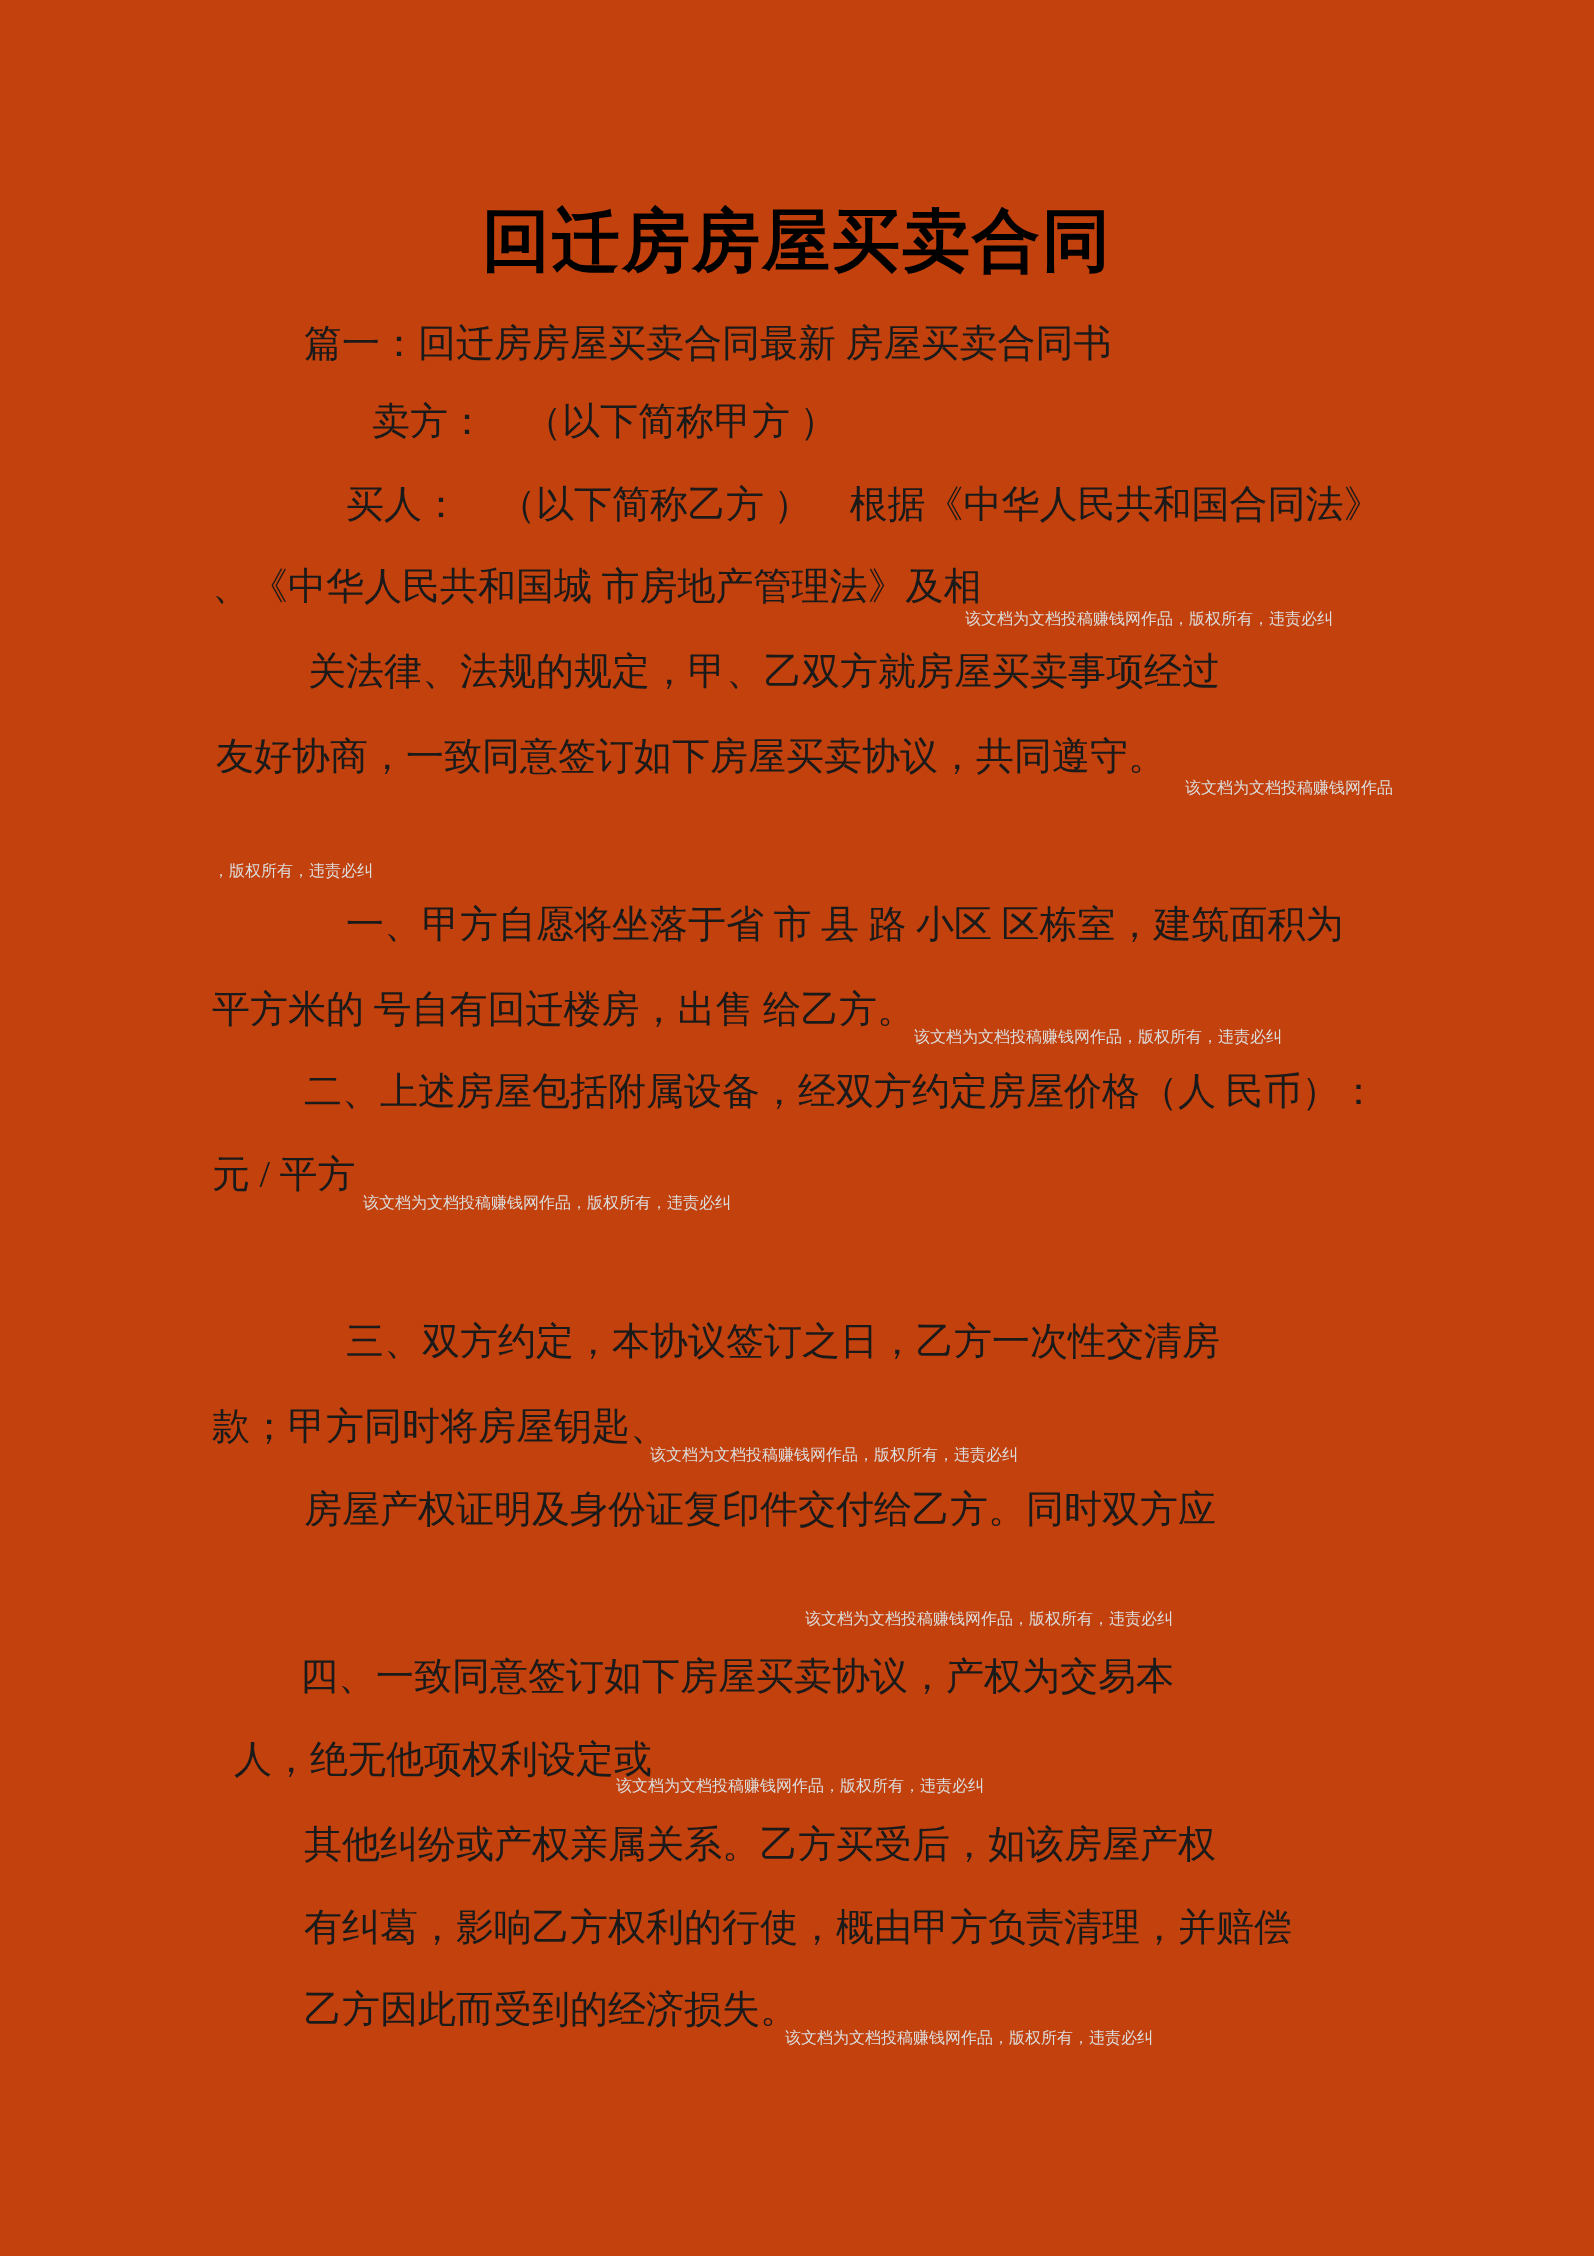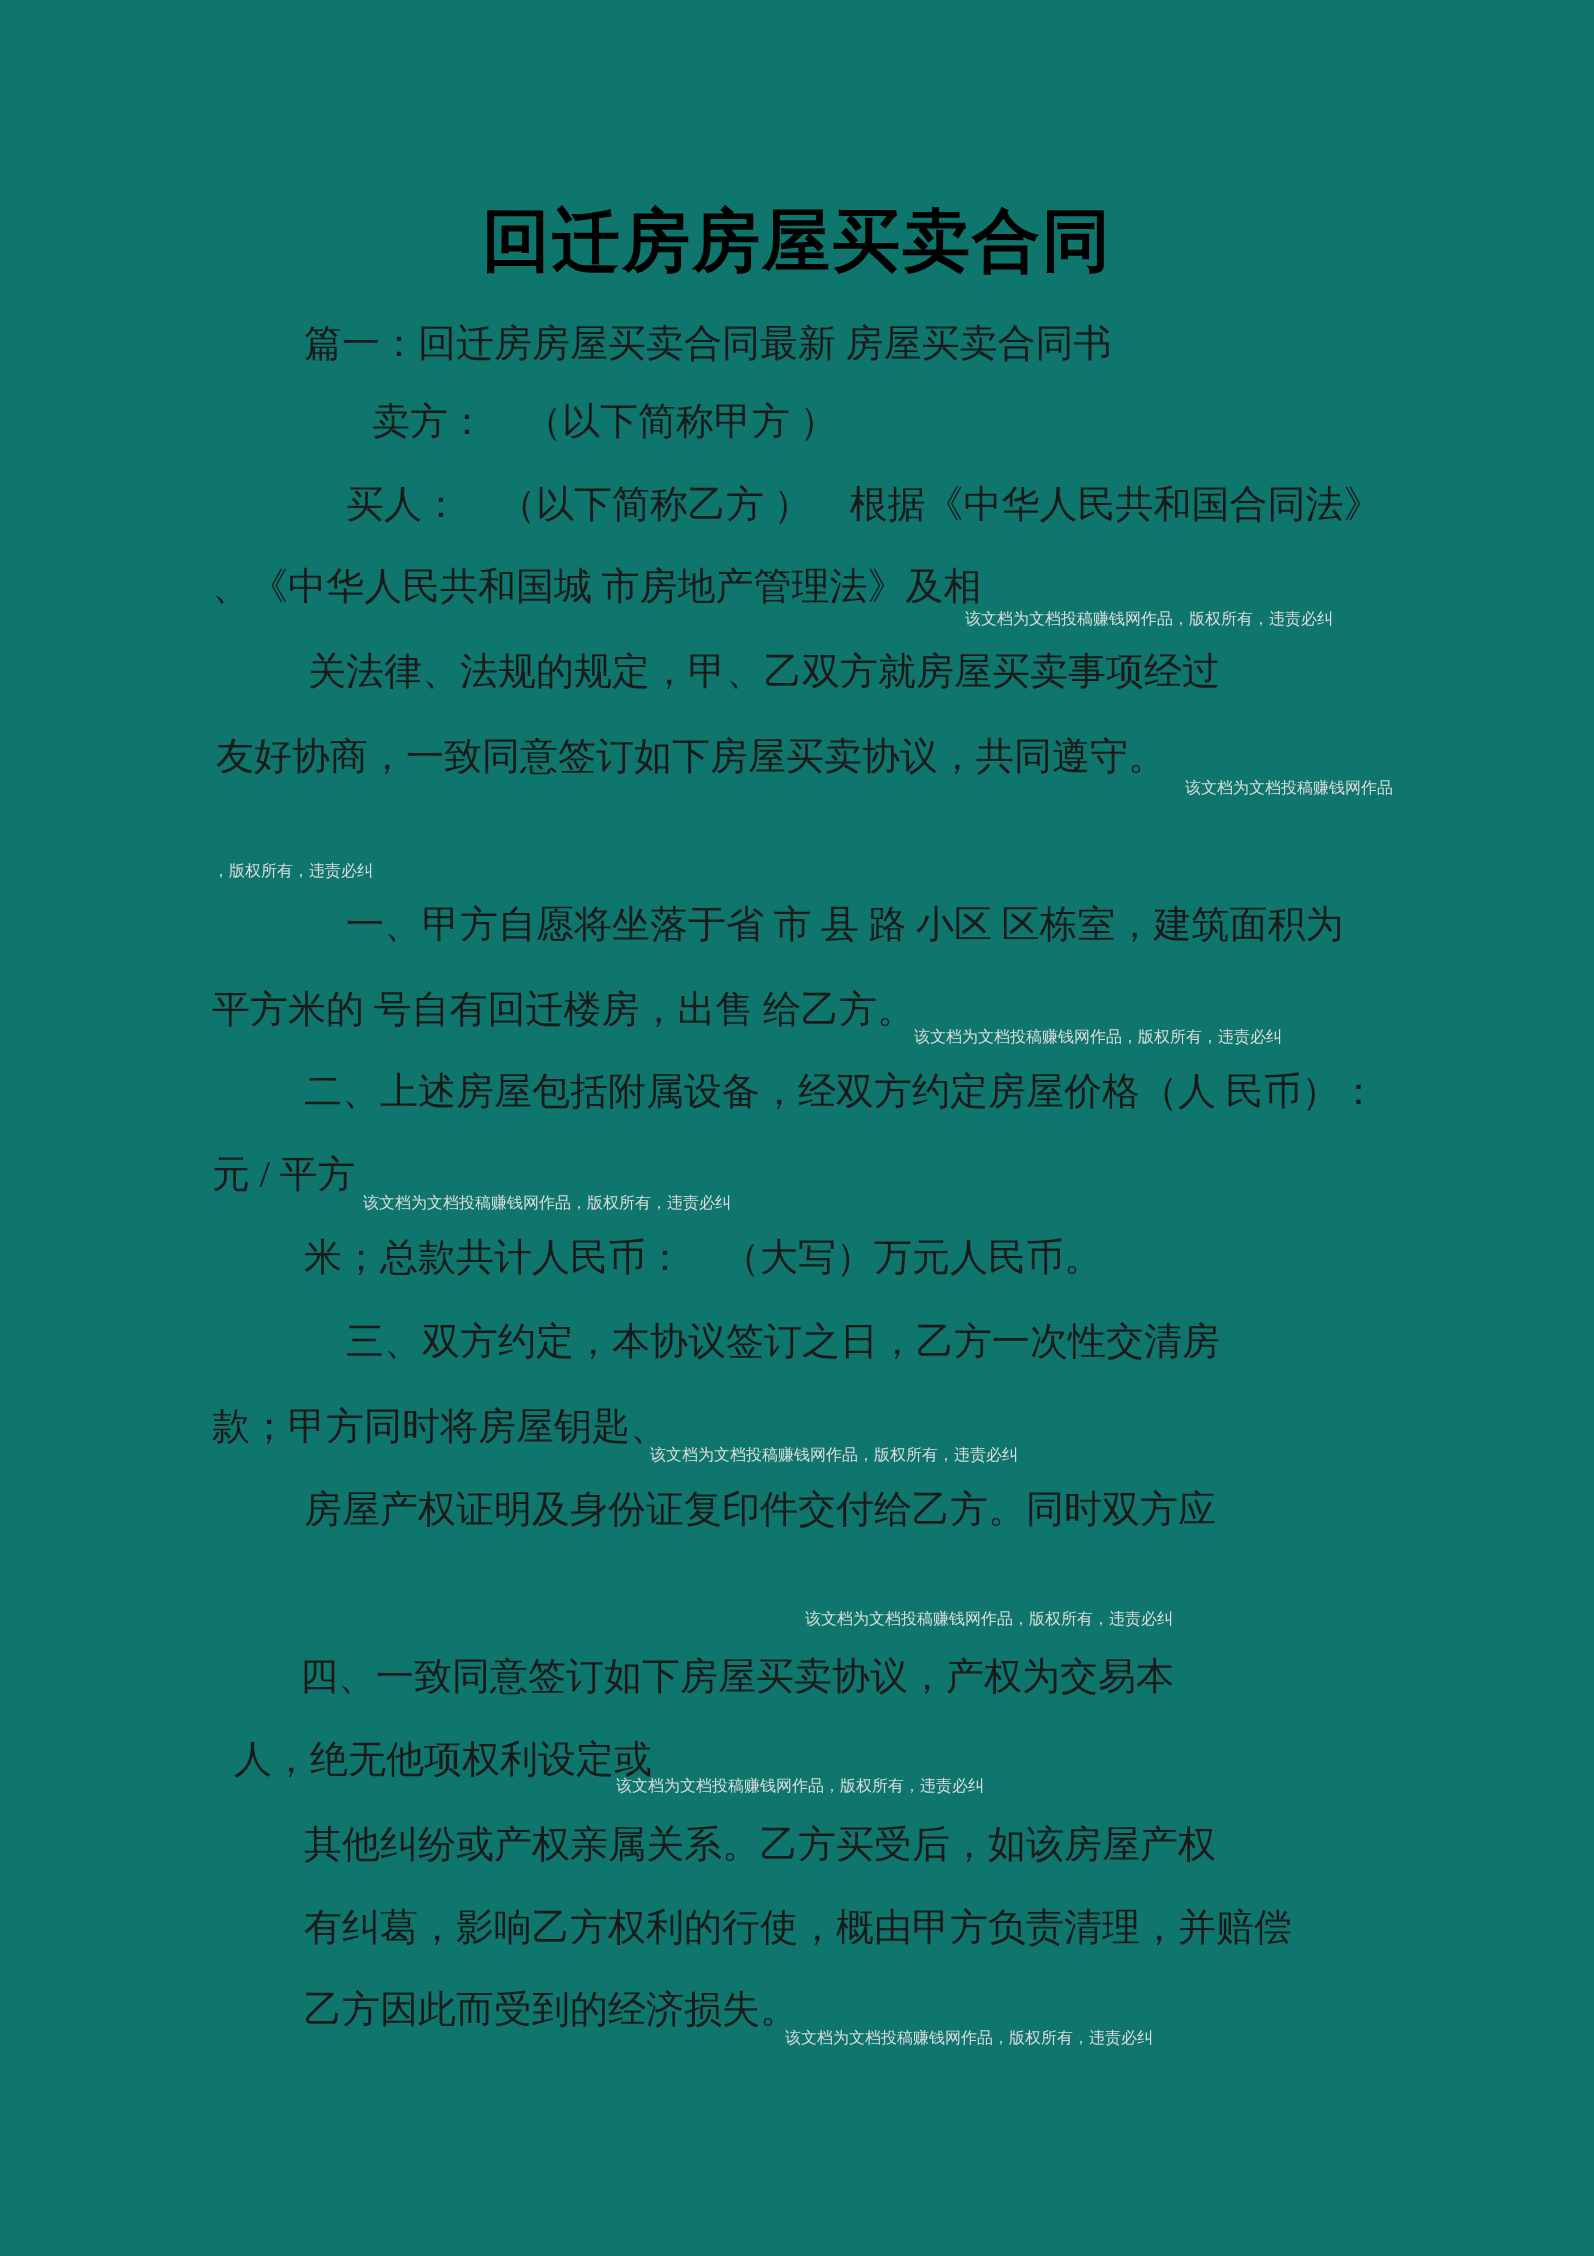--- a/index.html
+++ b/index.html
@@ -4,21 +4,21 @@
 <style>
   html, body {
     margin: 0;
     padding: 0;
     background: #ffffff;
   }
   .page {
     position: relative;
     width: 1594px;
     height: 2256px;
-    background: #0f766e;
+    background: #c2410c;
     overflow: hidden;
     font-family: "Liberation Serif", "DejaVu Serif", serif;
   }
   .doc-title {
     position: absolute;
     top: 196px;
     left: 0;
     width: 100%;
     text-align: center;
     font-family: "Liberation Sans", "DejaVu Sans", sans-serif;
@@ -85,21 +85,20 @@
   <div class="line l0">篇一：回迁房房屋买卖合同最新 房屋买卖合同书</div>
   <div class="line l1">卖方：　（以下简称甲方 ）</div>
   <div class="line l2">买人：　（以下简称乙方 ）　根据《中华人民共和国合同法》</div>
   <div class="line l3">、《中华人民共和国城 市房地产管理法》及相</div>
   <div class="line l4">关法律、法规的规定，甲、乙双方就房屋买卖事项经过</div>
   <div class="line l5">友好协商，一致同意签订如下房屋买卖协议，共同遵守。</div>
   <div class="line l6">一、甲方自愿将坐落于省 市 县 路 小区 区栋室，建筑面积为</div>
   <div class="line l7">平方米的 号自有回迁楼房，出售 给乙方。</div>
   <div class="line l8">二、上述房屋包括附属设备，经双方约定房屋价格（人 民币）：</div>
   <div class="line l9">元 / 平方</div>
-  <div class="line l10">米；总款共计人民币：　（大写）万元人民币。</div>
   <div class="line l11">三、双方约定，本协议签订之日，乙方一次性交清房</div>
   <div class="line l12">款；甲方同时将房屋钥匙、</div>
   <div class="line l13">房屋产权证明及身份证复印件交付给乙方。同时双方应</div>
   <div class="line l15">四、一致同意签订如下房屋买卖协议，产权为交易本</div>
   <div class="line l16">人，绝无他项权利设定或</div>
   <div class="line l17">其他纠纷或产权亲属关系。乙方买受后，如该房屋产权</div>
   <div class="line l18">有纠葛，影响乙方权利的行使，概由甲方负责清理，并赔偿</div>
   <div class="line l19">乙方因此而受到的经济损失。</div>
 
   <span class="wm w1">该文档为文档投稿赚钱网作品，版权所有，违责必纠</span>

